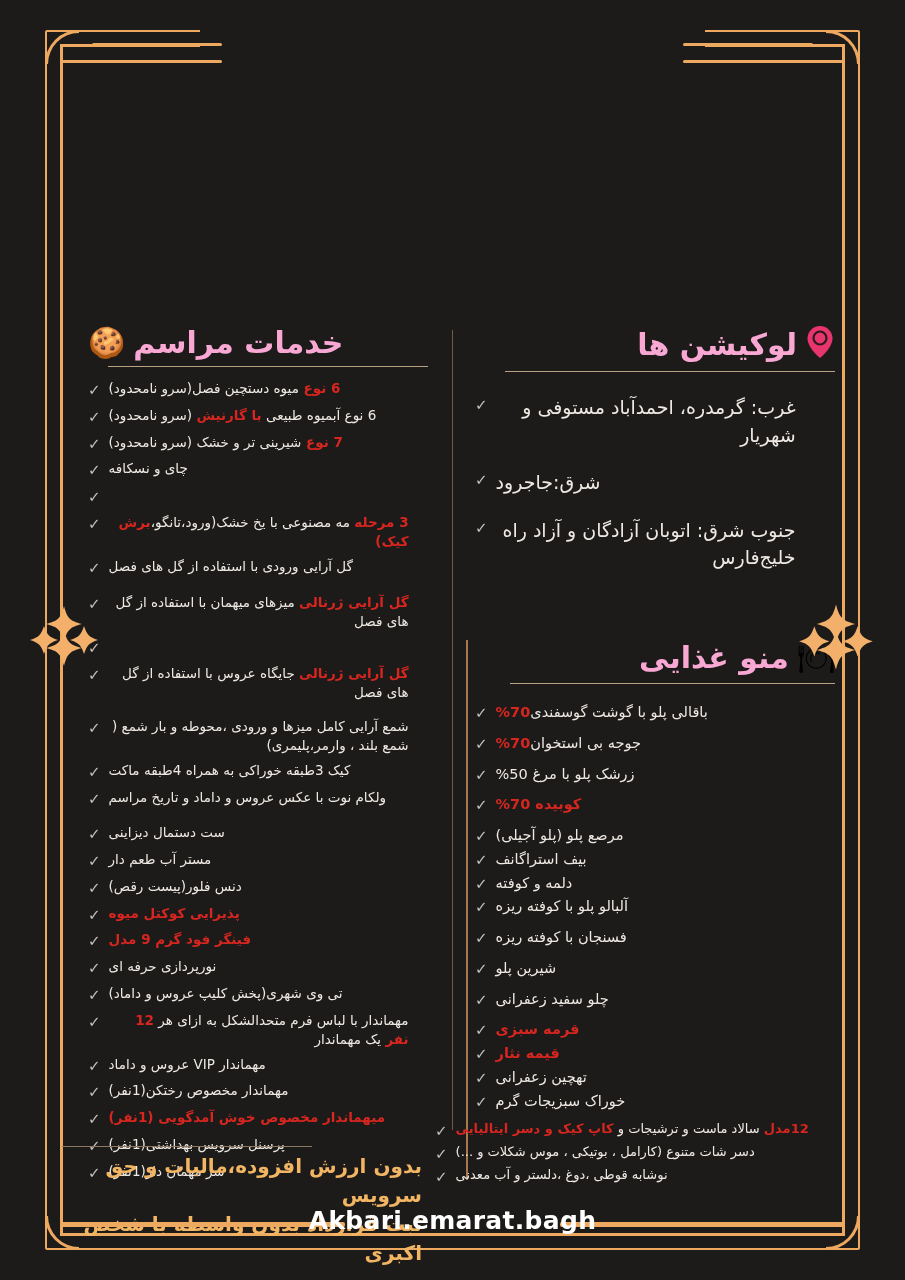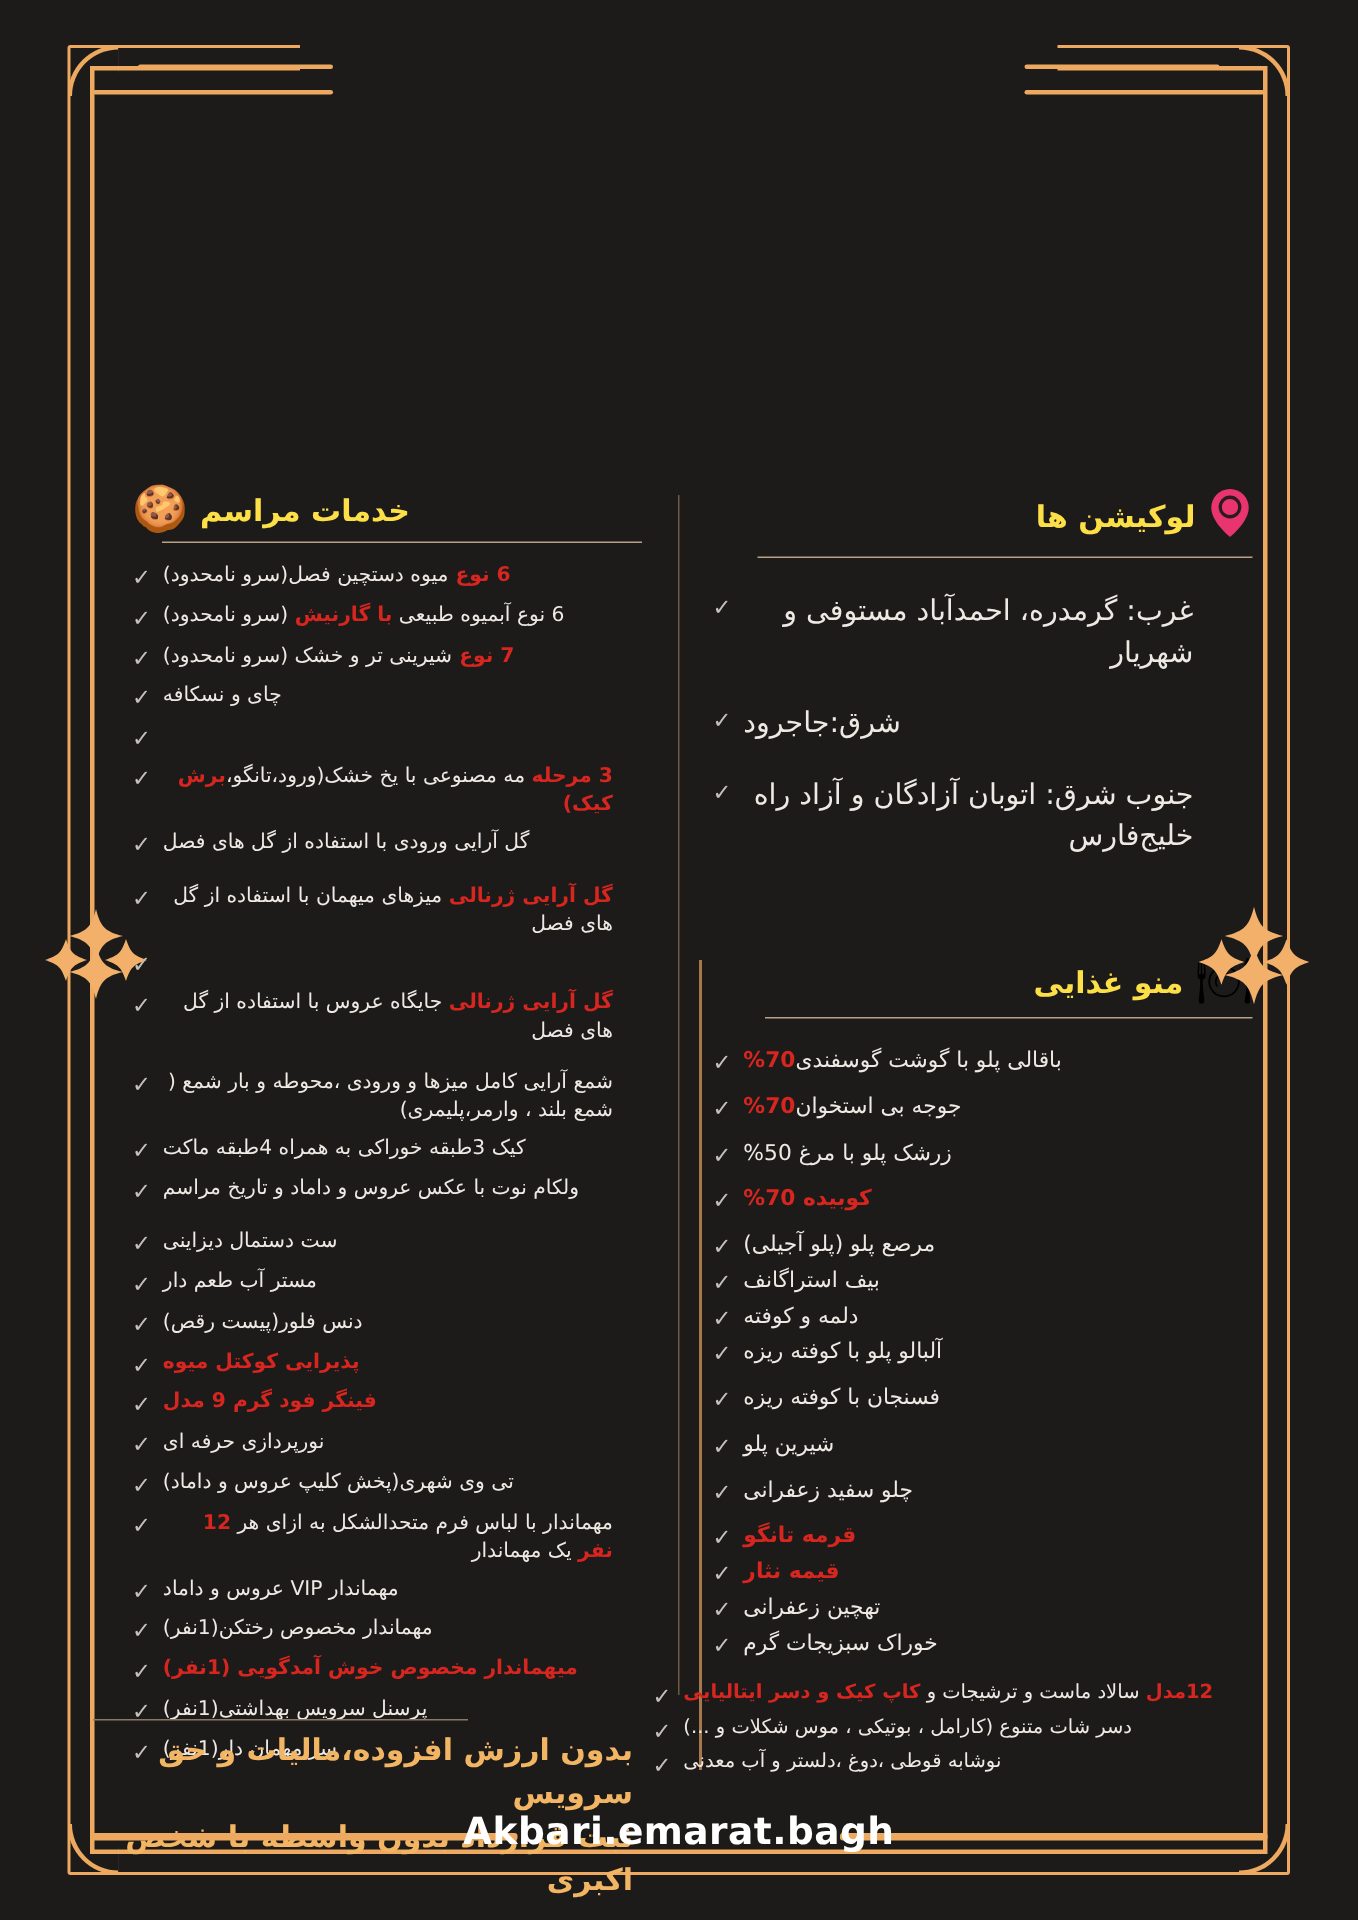--- a/index.html
+++ b/index.html
@@ -161,22 +161,22 @@
     width: 2px; height: 540px;
     background: #a5794b;
   }
 
   
   .sec-head {
     display: flex; align-items: center; justify-content: flex-start;
     gap: 8px;
   }
   .sec-title {
-    color: #fde047;
-    font-size: 20px;
+    color: #f9a8d4;
+    font-size: 30px;
     font-weight: bold;
     white-space: nowrap;
   }
   .sec-rule {
     height: 1px;
     background: #b9a186;
     margin-top: 6px;
   }
   .emoji { font-size: 30px; line-height: 1; }
 
@@ -524,21 +524,21 @@
         </li>
         <li>
           <span class="itxt"><span>شیرین پلو</span></span>
           <span class="tick">✓</span>
         </li>
         <li>
           <span class="itxt"><span>چلو سفید زعفرانی</span></span>
           <span class="tick">✓</span>
         </li>
         <li class="tight">
-          <span class="itxt"><span class="hl">قرمه تانگو</span></span>
+          <span class="itxt"><span class="hl">قرمه سبزی</span></span>
           <span class="tick">✓</span>
         </li>
         <li class="tight">
           <span class="itxt"><span class="hl">قیمه نثار</span></span>
           <span class="tick">✓</span>
         </li>
         <li class="tight">
           <span class="itxt"><span>تهچین زعفرانی</span></span>
           <span class="tick">✓</span>
         </li>

